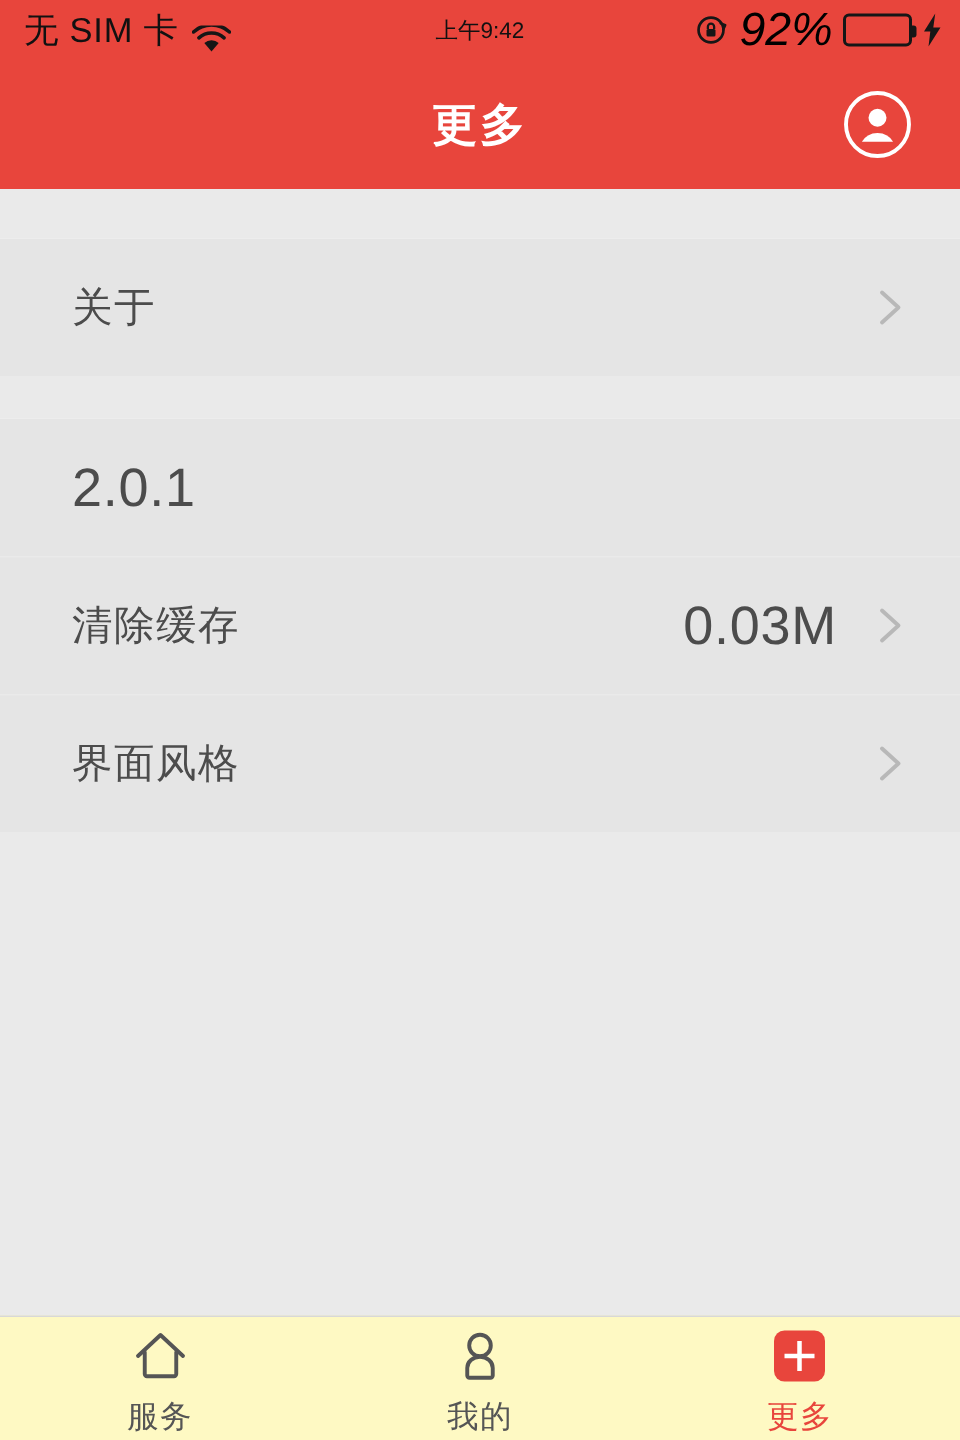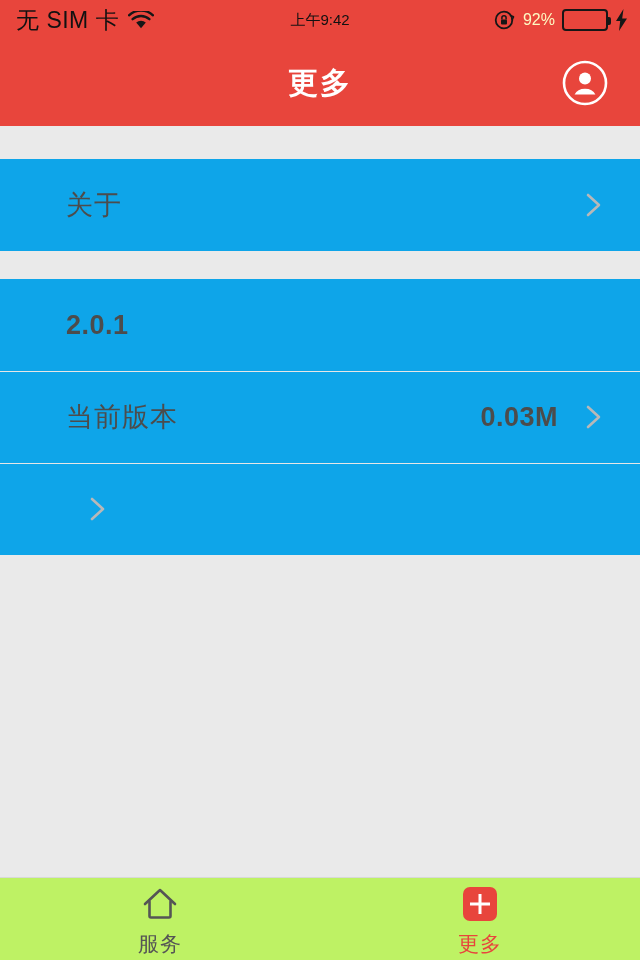--- a/index.html
+++ b/index.html
@@ -8,25 +8,25 @@
     font-family:"Liberation Sans","DejaVu Sans",sans-serif;
     background:#eaeaea; overflow:hidden;
   }
   #app { position:relative; width:640px; height:960px; background:#eaeaea; display:flex; flex-direction:column; }
 
   
   .statusbar {
     height:40px; background:#e8453c; flex:0 0 40px;
     display:flex; align-items:center; position:relative; color:#1a1a1a;
   }
-  .sb-left { position:absolute; left:16px; display:flex; align-items:center; gap:9px; }
+  .sb-left { position:absolute; left:16px; display:flex; align-items:flex-end; gap:9px; }
   .sb-carrier { font-size:23px; letter-spacing:0.5px; font-weight:400; color:#111; }
   .sb-center { position:absolute; left:0; right:0; text-align:center; font-size:15px; font-weight:500; color:#111; }
   .sb-right { position:absolute; right:12px; display:flex; align-items:center; gap:7px; }
-  .sb-batt-text { font-size:16px; font-weight:400; color:#fef9c3; }
+  .sb-batt-text { font-size:31px; font-weight:400; color:#000000;font-style:italic; }
   .wifi-icon { display:inline-block; width:26px; height:19px; position:relative; }
   .rot-icon { display:inline-block; width:22px; height:22px; }
   .batt { width:46px; height:22px; border:2px solid #161616; border-radius:4px; position:relative; padding:2px; }
   .batt-fill { height:100%; width:92%; background:#4cd964; border-radius:1px; }
   .batt-cap { position:absolute; right:-5px; top:6px; width:3px; height:8px; background:#161616; border-radius:0 2px 2px 0; }
   .bolt { width:13px; height:22px; }
 
   
   .navbar {
     height:86px; background:#e8453c; flex:0 0 86px;
@@ -37,35 +37,35 @@
     width:46px; height:46px; cursor:pointer; }
 
   
   .content { flex:1 1 auto; background:#eaeaea; overflow:hidden; }
   .gap { background:#eaeaea; }
   .gap-1 { height:33px; }
   .gap-2 { height:28px; }
   .gap-3 { height:30px; }
   .group { background:#ffffff; }
   .row {
-    height:92px; display:flex; align-items:center; padding:0 30px 0 66px;
-    background:#0ea5e9; position:relative;
+    height:92px; display:flex; align-items:center; padding:0 30px 0 48px;
+    background:#e5e5e5; position:relative;
   }
   .row + .row::before {
     content:""; position:absolute; left:0; right:0; top:0; height:1px; background:#e7e7e7;
   }
   .row-label { font-size:27px; color:#4c4c4c; font-weight:300; letter-spacing:1px; flex:1 1 auto; }
-  .row-value { font-size:27px; color:#4c4c4c; font-weight:700; letter-spacing:0.5px; margin-right:4px; }
+  .row-value { font-size:36px; color:#4c4c4c; font-weight:400; letter-spacing:0.5px; margin-right:4px; }
   .chev { width:34px; height:34px; flex:0 0 34px; margin-left:14px; }
   .chev.hidden { visibility:hidden; }
   .spacer-fill { background:#eaeaea; height:100%; }
 
   
   .tabbar {
-    flex:0 0 83px; height:83px; background:#bef264;
+    flex:0 0 83px; height:83px; background:#fef9c3;
     border-top:1px solid #d8d8d8; display:flex;font-family:Liberation Serif, serif;
   }
   .tab {
     flex:1 1 0; display:flex; flex-direction:column;
     align-items:center; justify-content:center; gap:5px; cursor:pointer; padding-top:2px;
   }
   .tab-icon { width:42px; height:42px; display:flex; align-items:center; justify-content:center; }
   .tab-label { font-size:21px; color:#555; font-weight:300; letter-spacing:1px; }
   .tab.active .tab-label { color:#e8453c; }
   .plus-box { width:34px; height:34px; background:#e8453c; border-radius:7px; position:relative; }
@@ -144,29 +144,30 @@
     <div class="group">
       <div class="row">
         <span class="row-value">2.0.1</span>
         <span class="chev hidden">
           <svg viewBox="0 0 34 34" width="34" height="34">
             <path d="M12 7 L23 17 L12 27" stroke="#b8b8b8" stroke-width="2.6" fill="none" stroke-linecap="round" stroke-linejoin="round"></path>
           </svg>
         </span>
       </div>
       <div class="row">
-        <span class="row-label">当前版本</span>
+        <span class="row-label">清除缓存</span>
         <span class="row-value">0.03M</span>
         <span class="chev">
           <svg viewBox="0 0 34 34" width="34" height="34">
             <path d="M12 7 L23 17 L12 27" stroke="#b8b8b8" stroke-width="2.6" fill="none" stroke-linecap="round" stroke-linejoin="round"></path>
           </svg>
         </span>
       </div>
       <div class="row">
+        <span class="row-label">界面风格</span>
 
         <span class="chev">
           <svg viewBox="0 0 34 34" width="34" height="34">
             <path d="M12 7 L23 17 L12 27" stroke="#b8b8b8" stroke-width="2.6" fill="none" stroke-linecap="round" stroke-linejoin="round"></path>
           </svg>
         </span>
       </div>
     </div>
 
     <div class="gap gap-3"></div>
@@ -178,20 +179,29 @@
   <div class="tabbar">
     <div class="tab">
       <span class="tab-icon">
         <svg viewBox="0 0 42 42" width="42" height="42">
           <path d="M6 21 L21 7 L36 21" stroke="#555" stroke-width="2.6" fill="none" stroke-linecap="round" stroke-linejoin="round"></path>
           <path d="M10.5 18.5 V33 a1.5 1.5 0 0 0 1.5 1.5 h18 a1.5 1.5 0 0 0 1.5 -1.5 V18.5" stroke="#555" stroke-width="2.6" fill="none" stroke-linecap="round" stroke-linejoin="round"></path>
         </svg>
       </span>
       <span class="tab-label">服务</span>
     </div>
+    <div class="tab">
+      <span class="tab-icon">
+        <svg viewBox="0 0 42 42" width="42" height="42">
+          <circle cx="21" cy="14" r="7.2" stroke="#555" stroke-width="2.6" fill="none"></circle>
+          <path d="M12.5 34 v-5 a8.5 7.5 0 0 1 17 0 v5 a1.5 1.5 0 0 1 -1.5 1.5 h-14 a1.5 1.5 0 0 1 -1.5 -1.5 Z" stroke="#555" stroke-width="2.6" fill="none" stroke-linejoin="round"></path>
+        </svg>
+      </span>
+      <span class="tab-label">我的</span>
+    </div>
     <div class="tab active">
       <span class="tab-icon">
         <span class="plus-box"></span>
       </span>
       <span class="tab-label">更多</span>
     </div>
   </div>
 
 </div>
 

